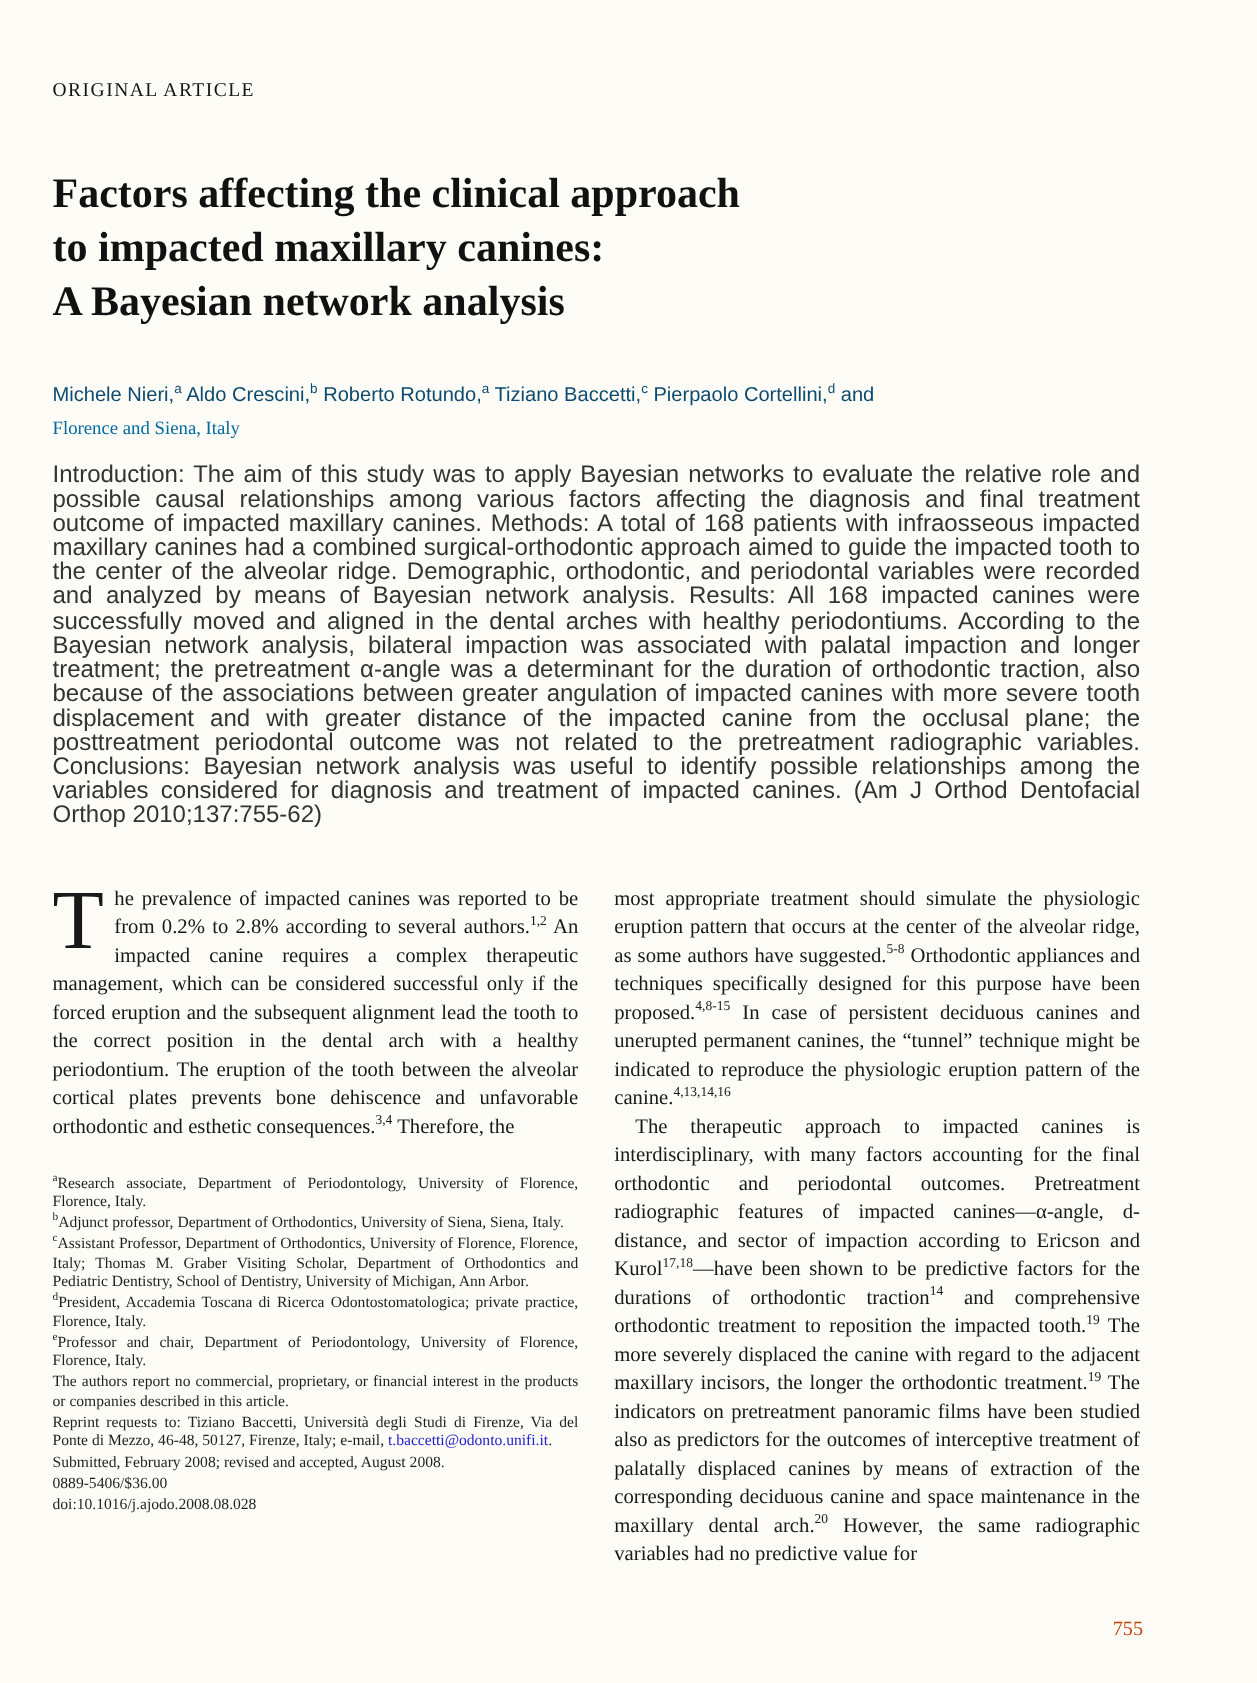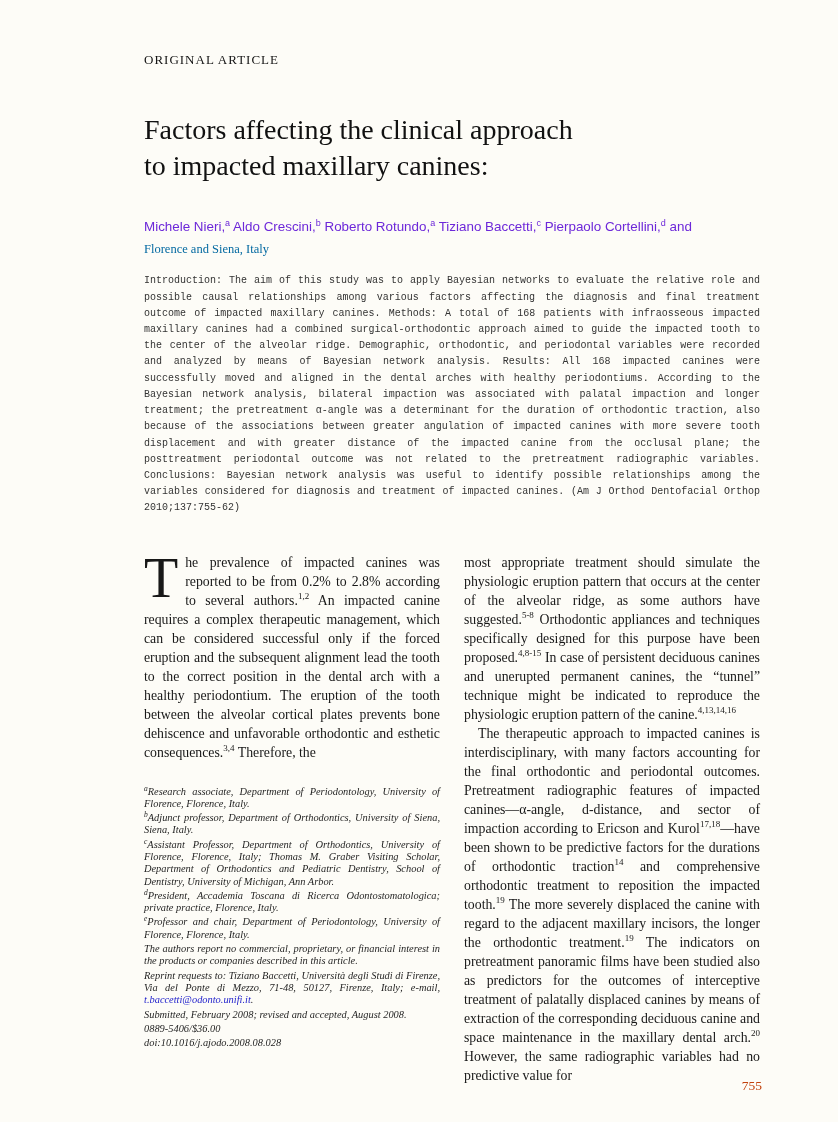--- a/index.html
+++ b/index.html
@@ -7,51 +7,51 @@
   .page {
     position: relative;
     width: 838px;
     height: 1122px;
     background: #fdfcf7;
     font-family: "Liberation Serif", serif;
     color: #1b1b1b;
     box-sizing: border-box;
     overflow: hidden;
   }
-  .inner { padding: 52px 78px 0 108px; margin-left: 36px; }
+  .inner { padding: 52px 78px 0 35px; }
   .section-label {
     font-size: 13px;
     letter-spacing: 1px;
     color: #141414;
   }
   .title {
     margin: 44px 0 0 0;
     font-size: 28px;
     line-height: 36px;
-    font-weight: normal;
+    font-weight: bold;
     color: #111111;
   }
   .title-line { display: block; }
   .authors {
     margin-top: 30px;
     font-family: "Liberation Sans", sans-serif;
     font-size: 13.4px;
     line-height: 18px;
-    color: #6d28d9;
+    color: #0c4a6e;
   }
   .authors sup { font-size: 9px; }
   .affiliation {
     margin-top: 6px;
     font-size: 12.5px;
     color: #0369a1;
   }
   .abstract {
     margin-top: 16px;
-    font-family: Liberation Mono, monospace;
-    font-size: 10px;
+    font-family: Liberation Sans, sans-serif;
+    font-size: 16px;
     line-height: 16.2px;
     text-align: justify;
     color: #333333;
   }
   .columns {
     margin-top: 36px;
     display: flex;
     gap: 24px;
   }
   .col { flex: 1 1 0; min-width: 0; }
@@ -70,21 +70,20 @@
     line-height: 46px;
     padding: 2px 7px 0 0;
     color: #181818;
   }
   .footnotes {
     margin-top: 24px;
     font-size: 10.4px;
     line-height: 12.3px;
     text-align: justify;
     color: #1f1f1f;
-    font-style: italic;
   }
   .fn { margin: 0 0 2px 0; }
   .fn sup { font-size: 7.5px; line-height: 0; }
   .email { color: #2222cc; text-decoration: none; }
   .page-number {
     position: absolute;
     right: 76px;
     bottom: 28px;
     font-size: 13.5px;
     color: #c2410c;
@@ -94,20 +93,21 @@
 <body>
 
 <div class="page">
   <div class="inner">
 
     <div class="section-label">ORIGINAL ARTICLE</div>
 
     <h1 class="title">
       <span class="title-line">Factors affecting the clinical approach</span>
       <span class="title-line">to impacted maxillary canines:</span>
+      <span class="title-line">A Bayesian network analysis</span>
     </h1>
 
     <div class="authors">
       <div class="authors-line">Michele Nieri,<sup>a</sup> Aldo Crescini,<sup>b</sup> Roberto Rotundo,<sup>a</sup> Tiziano Baccetti,<sup>c</sup> Pierpaolo Cortellini,<sup>d</sup> and</div>
     </div>
 
     <div class="affiliation">Florence and Siena, Italy</div>
 
     <div class="abstract">Introduction: The aim of this study was to apply Bayesian networks to evaluate the relative role and possible causal relationships among various factors affecting the diagnosis and final treatment outcome of impacted maxillary canines. Methods: A total of 168 patients with infraosseous impacted maxillary canines had a combined surgical-orthodontic approach aimed to guide the impacted tooth to the center of the alveolar ridge. Demographic, orthodontic, and periodontal variables were recorded and analyzed by means of Bayesian network analysis. Results: All 168 impacted canines were successfully moved and aligned in the dental arches with healthy periodontiums. According to the Bayesian network analysis, bilateral impaction was associated with palatal impaction and longer treatment; the pretreatment α-angle was a determinant for the duration of orthodontic traction, also because of the associations between greater angulation of impacted canines with more severe tooth displacement and with greater distance of the impacted canine from the occlusal plane; the posttreatment periodontal outcome was not related to the pretreatment radiographic variables. Conclusions: Bayesian network analysis was useful to identify possible relationships among the variables considered for diagnosis and treatment of impacted canines. (Am J Orthod Dentofacial Orthop 2010;137:755-62)</div>
 
@@ -116,21 +116,21 @@
       <div class="col">
         <p class="body-para"><span class="dropcap">T</span><span>he prevalence of impacted canines was reported to be from 0.2% to 2.8% according to several authors.<sup>1,2</sup> An impacted canine requires a complex therapeutic management, which can be considered successful only if the forced eruption and the subsequent alignment lead the tooth to the correct position in the dental arch with a healthy periodontium. The eruption of the tooth between the alveolar cortical plates prevents bone dehiscence and unfavorable orthodontic and esthetic consequences.<sup>3,4</sup> Therefore, the</span></p>
 
         <div class="footnotes">
           <p class="fn"><sup>a</sup>Research associate, Department of Periodontology, University of Florence, Florence, Italy.</p>
           <p class="fn"><sup>b</sup>Adjunct professor, Department of Orthodontics, University of Siena, Siena, Italy.</p>
           <p class="fn"><sup>c</sup>Assistant Professor, Department of Orthodontics, University of Florence, Florence, Italy; Thomas M. Graber Visiting Scholar, Department of Orthodontics and Pediatric Dentistry, School of Dentistry, University of Michigan, Ann Arbor.</p>
           <p class="fn"><sup>d</sup>President, Accademia Toscana di Ricerca Odontostomatologica; private practice, Florence, Italy.</p>
           <p class="fn"><sup>e</sup>Professor and chair, Department of Periodontology, University of Florence, Florence, Italy.</p>
           <p class="fn">The authors report no commercial, proprietary, or financial interest in the products or companies described in this article.</p>
-          <p class="fn"><span>Reprint requests to: Tiziano Baccetti, Università degli Studi di Firenze, Via del Ponte di Mezzo, 71-48, 50127, Firenze, Italy; e-mail, </span><a href="#" class="email">t.baccetti@odonto.unifi.it</a><span>.</span></p>
+          <p class="fn"><span>Reprint requests to: Tiziano Baccetti, Università degli Studi di Firenze, Via del Ponte di Mezzo, 46-48, 50127, Firenze, Italy; e-mail, </span><a href="#" class="email">t.baccetti@odonto.unifi.it</a><span>.</span></p>
           <p class="fn">Submitted, February 2008; revised and accepted, August 2008.</p>
           <p class="fn">0889-5406/$36.00</p>
           <p class="fn">doi:10.1016/j.ajodo.2008.08.028</p>
         </div>
       </div>
 
       <div class="col">
         <p class="body-para">most appropriate treatment should simulate the physiologic eruption pattern that occurs at the center of the alveolar ridge, as some authors have suggested.<sup>5-8</sup> Orthodontic appliances and techniques specifically designed for this purpose have been proposed.<sup>4,8-15</sup> In case of persistent deciduous canines and unerupted permanent canines, the “tunnel” technique might be indicated to reproduce the physiologic eruption pattern of the canine.<sup>4,13,14,16</sup></p>
         <p class="body-para indent">The therapeutic approach to impacted canines is interdisciplinary, with many factors accounting for the final orthodontic and periodontal outcomes. Pretreatment radiographic features of impacted canines—α-angle, d-distance, and sector of impaction according to Ericson and Kurol<sup>17,18</sup>—have been shown to be predictive factors for the durations of orthodontic traction<sup>14</sup> and comprehensive orthodontic treatment to reposition the impacted tooth.<sup>19</sup> The more severely displaced the canine with regard to the adjacent maxillary incisors, the longer the orthodontic treatment.<sup>19</sup> The indicators on pretreatment panoramic films have been studied also as predictors for the outcomes of interceptive treatment of palatally displaced canines by means of extraction of the corresponding deciduous canine and space maintenance in the maxillary dental arch.<sup>20</sup> However, the same radiographic variables had no predictive value for</p>
       </div>

